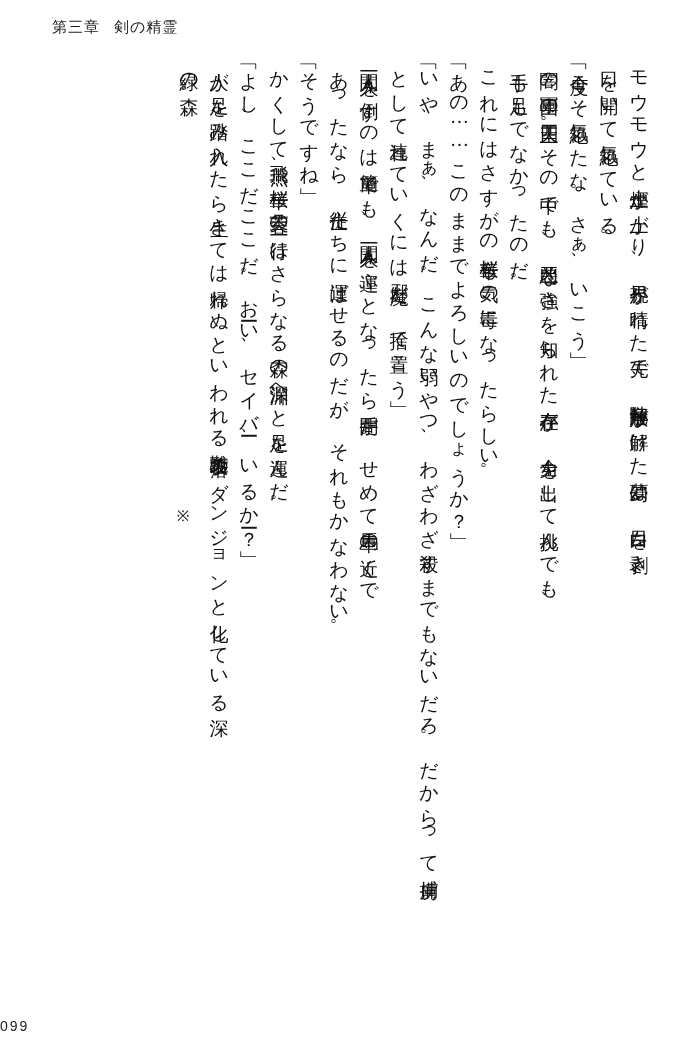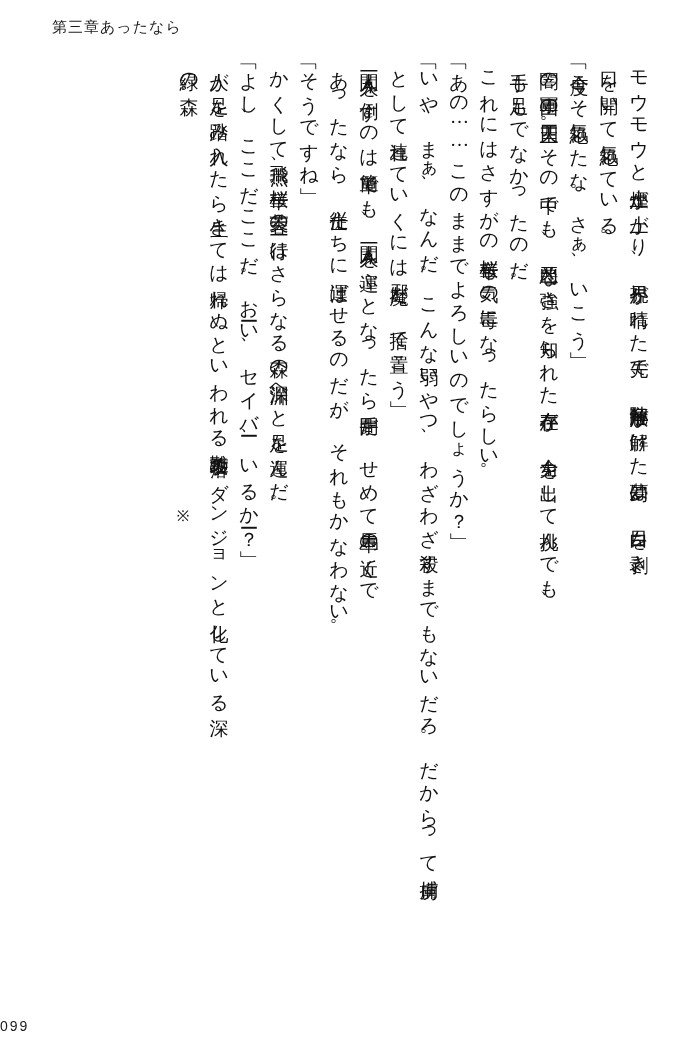--- a/index.html
+++ b/index.html
@@ -23,20 +23,21 @@
   .header {
     position: absolute;
     top: 18px;
     left: 52px;
     font-size: 15px;
     letter-spacing: 1px;
     white-space: nowrap;
     color: #1a1a1a;
   }
   .header .chapter-num {
+    margin-right: 14px;
   }
   
   .body-text {
     position: absolute;
     top: 58px;
     right: 44px;
     bottom: 58px;
     left: 44px;
     display: flex;
     flex-direction: row-reverse;
@@ -77,21 +78,21 @@
     color: #1a1a1a;
     font-family: "Liberation Sans", sans-serif;
   }
 </style>
 </head>
 <body>
 
 <div class="page">
 
   <div class="header">
-    <span class="chapter-num">第三章</span><span>あったなら</span>
+    <span class="chapter-num">第三章</span><span>剣の精霊</span>
   </div>
 
   <div class="body-text">
     <div class="tcol">モウモウと土煙が上がり、視界が晴れた先で、竜陣解放が解けた夢幻は、白目を剥き、</div>
     <div class="tcol">口を開いて気絶している。</div>
     <div class="tcol">「今度こそ気絶したな。さぁ、いこう」</div>
     <div class="tcol">闇の軍団の四天王。その中でも、凶悪な強さを知られた存在が、全力を出して挑んでも、</div>
     <div class="tcol">手も足もでなかったのだ。</div>
     <div class="tcol">これにはさすがの桜華も気の毒になったらしい。</div>
     <div class="tcol">「あの……このままでよろしいのでしょうか？」</div>

